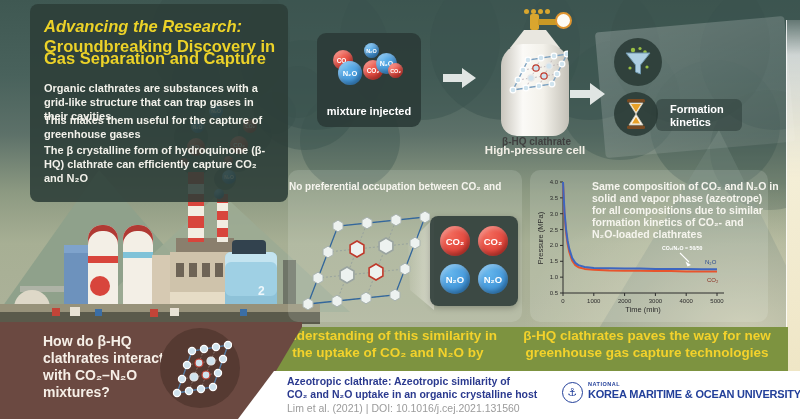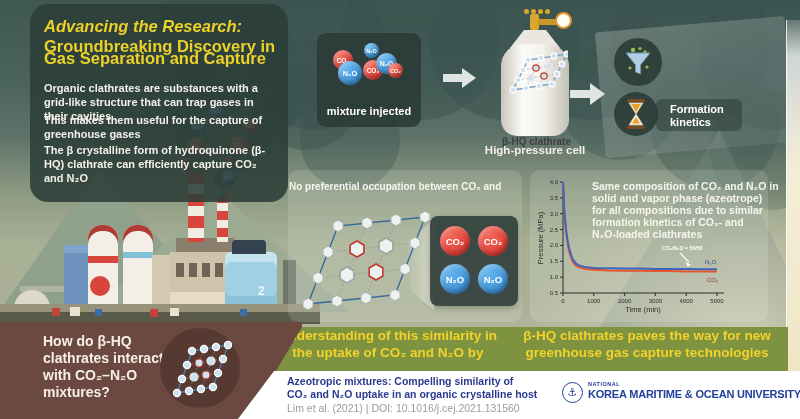--- a/index.html
+++ b/index.html
@@ -3,21 +3,21 @@
 <meta charset="utf-8">
 <style>
   html,body{margin:0;padding:0;background:#222;}
   #stage{position:relative;width:800px;height:419px;overflow:hidden;
          font-family:"Liberation Sans","DejaVu Sans",sans-serif;
          background:linear-gradient(180deg,#3f5852 0%,#49625c 18%,#5d7169 32%,#8d9a82 46%,#a7af94 58%,#abb198 72%,#b3b89d 86%,#b9bda1 100%);}
   .abs{position:absolute;}
   .cl{position:absolute;border-radius:50%;background:#3a524d;}
   .mount{position:absolute;}
   
-  .panel-dark{position:absolute;background:rgba(44,62,56,.88);border-radius:18px;z-index:3;}
+  .panel-dark{position:absolute;background:rgba(44,62,56,.88);border-radius:8px;z-index:3;}
   .panel-lite{position:absolute;background:rgba(250,252,246,.14);border-radius:10px;z-index:3;}
   #title-panel{left:30px;top:4px;width:258px;height:198px;}
   .t-line{position:absolute;left:14px;color:#ecd228;font-weight:bold;font-size:16.5px;line-height:20px;white-space:nowrap;}
   .t-body{position:absolute;left:14px;width:232px;color:#f2f1ea;font-weight:bold;font-size:11px;line-height:13.8px;}
   
   .mol{position:absolute;border-radius:50%;color:#fff;font-weight:bold;display:flex;align-items:center;justify-content:center;
        box-shadow:inset -2px -3px 4px rgba(0,0,0,.28),inset 2px 3px 4px rgba(255,255,255,.3);}
   .mol.red{background:radial-gradient(circle at 35% 30%,#f2695a,#d92f28);}
   .mol.blue{background:radial-gradient(circle at 35% 30%,#63b5ec,#2f84cf);}
   
@@ -413,21 +413,21 @@
         <circle cx="60" cy="10" r="3.6" fill="#cfe3ee" stroke="#ffffff" stroke-width="1.2"></circle>
       </svg>
   </div>
 
   <div class="abs" id="banner">
     <div class="banner-line">Understanding of this similarity in the uptake of CO₂ and N₂O by</div>
     <div class="banner-line">β-HQ clathrates paves the way for new greenhouse gas capture technologies</div>
   </div>
 
   <div class="abs" id="footer">
-    <div class="cit" style="top:4px">Azeotropic mixtures: Compelling similarity of</div>
+    <div class="cit" style="top:4px">Azeotropic clathrate: Azeotropic similarity of</div>
     <div class="cit" style="top:17px">CO₂ and N₂O uptake in an organic crystalline host</div>
     <div class="cit-meta" style="top:31px">Lim et al. (2021)  |  DOI: 10.1016/j.cej.2021.131560</div>
     <div id="emblem">
         <span>⚓</span>
       </div>
     <div id="uni-pre">NATIONAL</div>
     <div id="uni-name">KOREA MARITIME &amp; OCEAN UNIVERSITY</div>
   </div>
 
 </div>

